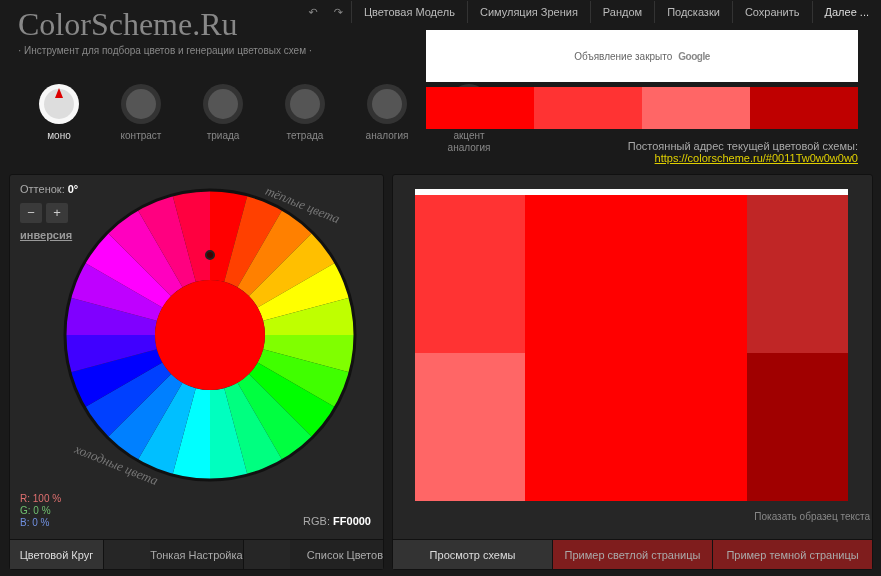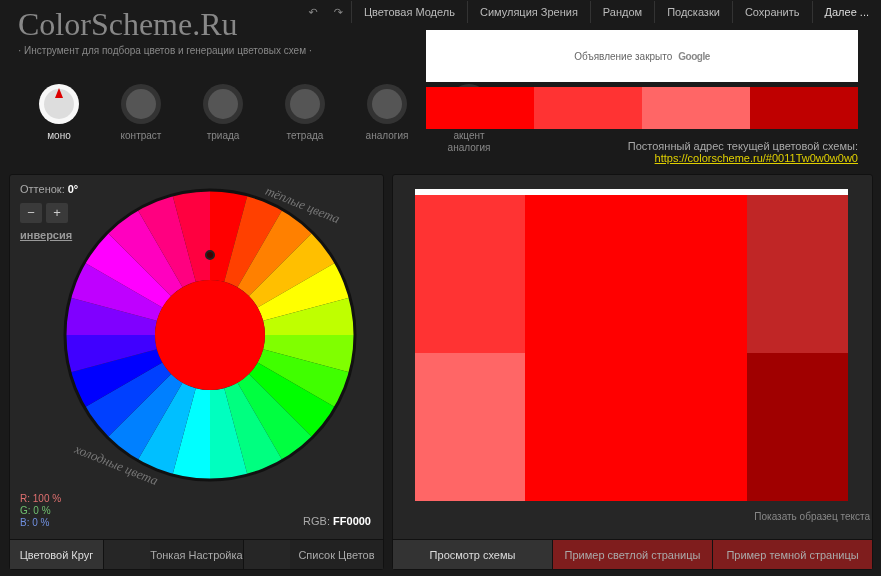--- a/index.html
+++ b/index.html
@@ -120,21 +120,21 @@
   display: flex;
   border-top: 1px solid #111;
   gap: 46px;
 }
 .left-tab {
   flex: 1; background: #222; color: #aaa;
   font-size: 11px; text-align: center; line-height: 30px;
   border-right: 1px solid #111; cursor: pointer;
 }
 .left-tab.active { background: #333; color: #ddd; }
-.left-tab:last-child { border-right: none; }
+.left-tab:last-child { border-right: none; text-align: right; }
 
 .ad-box {
   position: absolute; top: 30px; left: 426px;
   width: 432px; height: 52px;
   background: #fff;
   display: flex; align-items: center; justify-content: center;
   font-size: 10px; color: #666;
 }
 .ad-box .google { color: #888; margin-left: 6px; font-weight: bold; letter-spacing: -0.5px;}
 .swatches {

